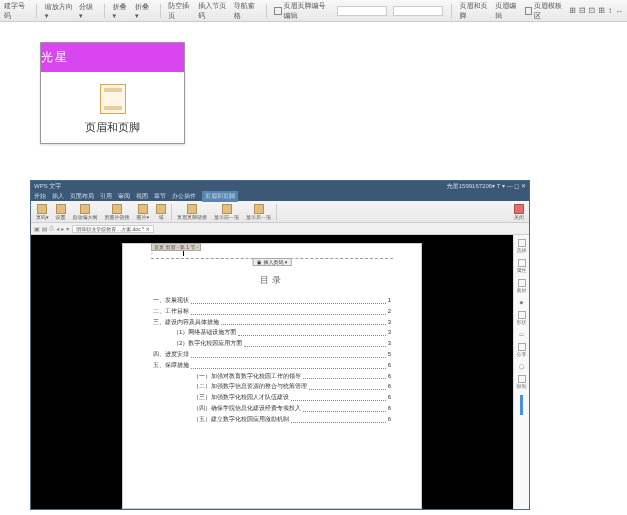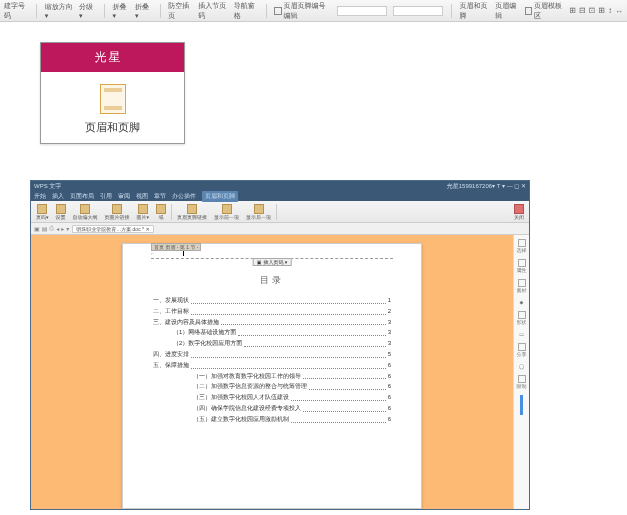--- a/index.html
+++ b/index.html
@@ -9,21 +9,21 @@
   .top-ribbon { height: 22px; background: linear-gradient(#f8f8f8, #e8e8e8); border-bottom: 1px solid #ccc; display: flex; align-items: center; font-size: 7px; color: #555; padding: 0 4px; gap: 6px; }
   .top-ribbon .grp { display: flex; align-items: center; gap: 2px; }
   .top-ribbon .sep { width: 1px; height: 14px; background: #ccc; margin: 0 2px; }
   .top-ribbon input[type=text] { width: 50px; height: 10px; font-size: 6px; border: 1px solid #ccc; }
   .top-ribbon .chk { width: 8px; height: 8px; border: 1px solid #888; display: inline-block; }
   .mini-icons { margin-left: auto; display: flex; gap: 3px; }
   .mini-icons span { font-size: 8px; color: #666; }
 
   
   .mid-panel { position: absolute; top: 42px; left: 40px; width: 145px; border: 1px solid #999; background: #fff; box-shadow: 0 1px 2px rgba(0,0,0,.15); }
-  .mid-title { background: #be185d; color: #fff; font-size: 12px; padding: 6px 0; text-align: center; padding-right: 8px; letter-spacing: 2px; }
+  .mid-title { background: #d946ef; color: #fff; font-size: 12px; padding: 6px 0; text-align: left; padding-right: 8px; letter-spacing: 2px; }
   .mid-body { display: flex; padding: 8px 4px 4px; }
   .mid-btn { flex: 1; text-align: center; padding: 4px 2px; cursor: pointer; }
   .mid-btn .icn { width: 26px; height: 30px; margin: 0 auto 6px; border: 1px solid #d9a64a; background: #fdf5e6; position: relative; }
   .mid-btn .icn::before { content: ""; position: absolute; top: 3px; left: 3px; right: 3px; height: 4px; background: #d9a64a; opacity: .5; }
   .mid-btn .icn::after { content: ""; position: absolute; bottom: 3px; left: 3px; right: 3px; height: 4px; background: #d9a64a; opacity: .5; }
   .mid-btn .lbl { font-size: 11px; color: #333; }
 
   
   .app { position: absolute; top: 180px; left: 30px; width: 500px; height: 330px; border: 1px solid #4a6a8a; background: #fff; }
   .app-titlebar { height: 10px; background: #3b5876; display: flex; align-items: center; font-size: 6px; color: #cde; padding: 0 3px; }
@@ -39,21 +39,21 @@
   .tb-sep { width: 1px; height: 16px; background: #ccc; }
   .tb-close { margin-left: auto; }
   .tb-close .ic { background: #e07070; border-color: #b05050; }
   
   .app-tabbar { height: 12px; background: #f0f0f0; border-bottom: 1px solid #ccc; display: flex; align-items: center; font-size: 5px; color: #555; padding: 0 3px; gap: 3px; }
   .qat { display: flex; gap: 2px; }
   .qat span { color: #888; font-size: 6px; }
   .doc-tab { background: #fff; border: 1px solid #ccc; padding: 0 3px; border-radius: 1px 1px 0 0; }
 
   .app-body { display: flex; height: calc(100% - 54px); }
-  .doc-area { flex: 1; background: #fdba74; display: flex; justify-content: center; padding-top: 8px; overflow: hidden; position: relative; }
+  .doc-area { flex: 1; background: #000000; display: flex; justify-content: center; padding-top: 8px; overflow: hidden; position: relative; }
   .page { width: 300px; background: #fff; border: 1px solid #ccc; box-shadow: 0 1px 3px rgba(0,0,0,.2); padding: 10px 30px; font-size: 7px; color: #333; position: relative; }
   .hdr-mark { position: absolute; top: 6px; left: 28px; font-size: 5px; color: #888; }
   .hdr-cursor { position: absolute; top: 4px; left: 60px; width: 1px; height: 8px; background: #000; }
   .hdr-line { position: absolute; top: 14px; left: 28px; right: 28px; height: 1px; border-bottom: 1px dashed #999; }
   .hdr-tag { position: absolute; top: -1px; left: 28px; font-size: 5px; background: #d8d0c0; border: 1px solid #aaa; padding: 0 2px; color: #555; }
   .pgnum-box { position: absolute; top: 14px; left: 50%; transform: translateX(-50%); font-size: 5px; border: 1px solid #aaa; background: #f0f0f0; padding: 0 3px; display: flex; align-items: center; gap: 2px; }
   .toc-title { text-align: center; font-size: 9px; margin-top: 20px; margin-bottom: 8px; color: #666; letter-spacing: 3px; }
   .toc { font-size: 6px; color: #333; line-height: 1.8; }
   .toc-row { display: flex; }
   .toc-row .txt { white-space: nowrap; }

